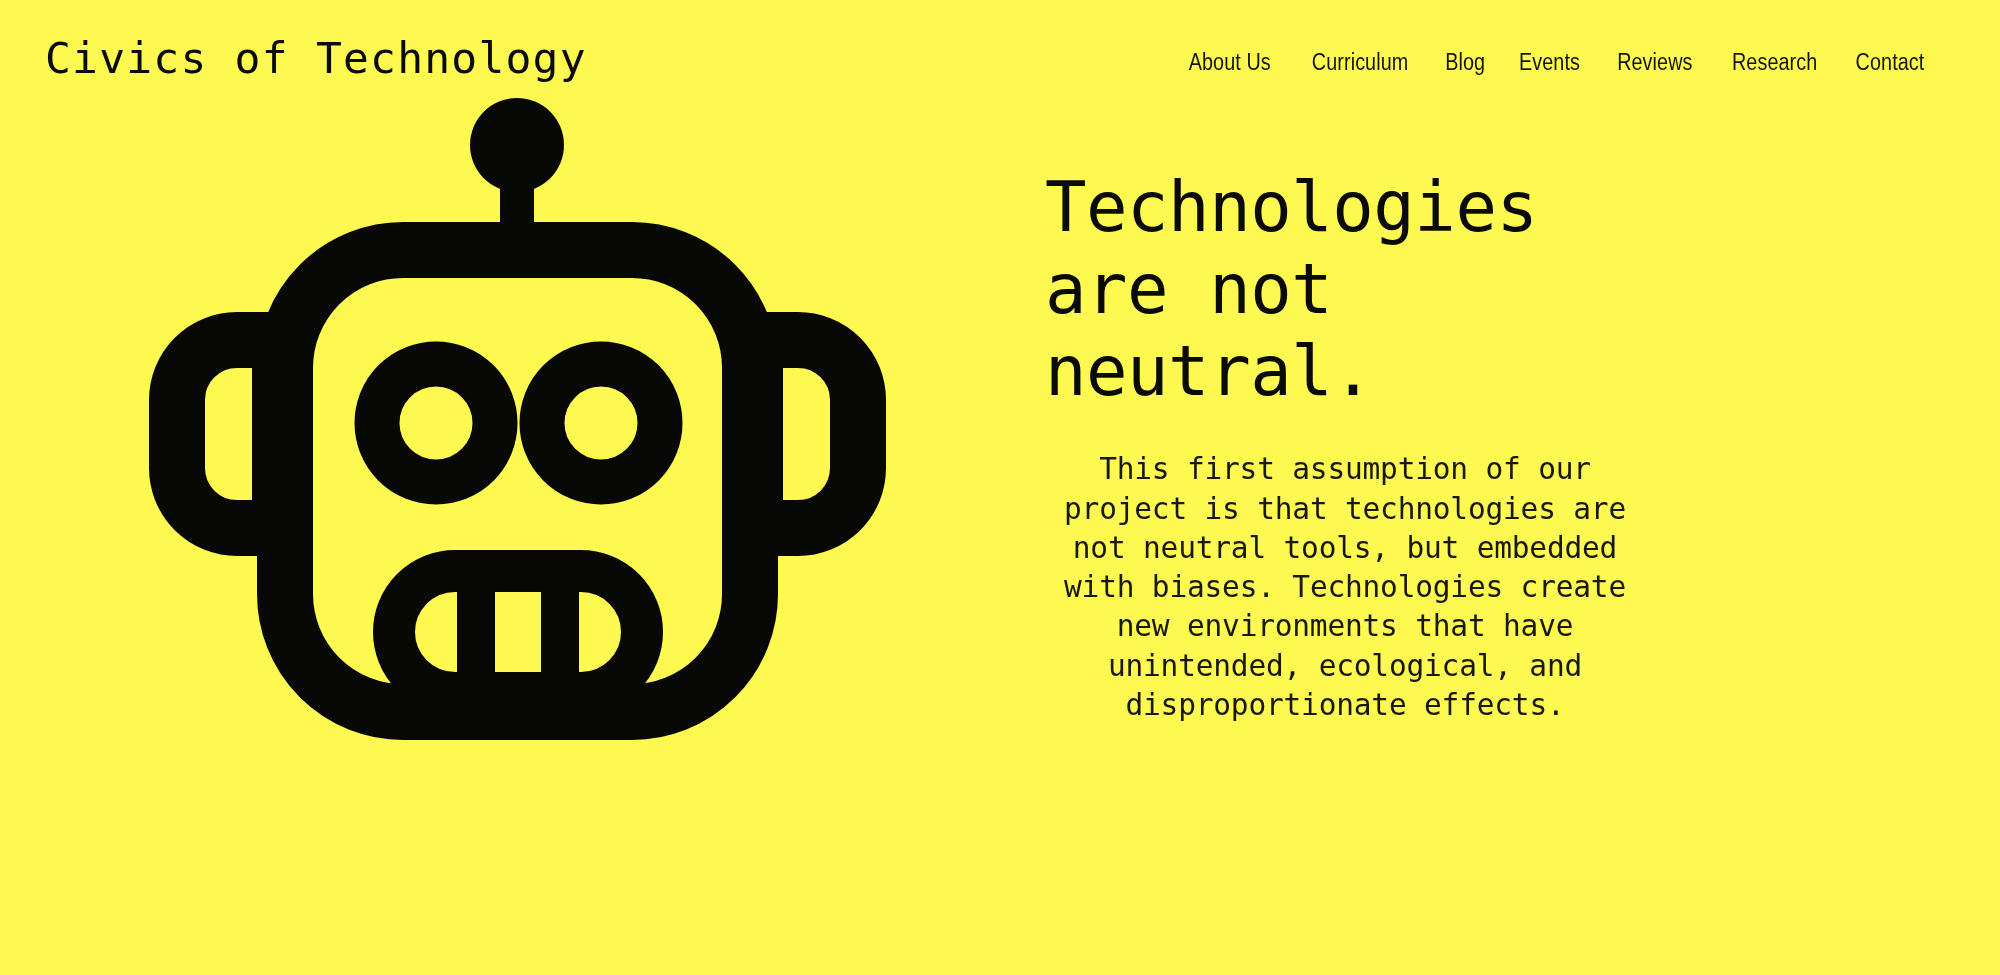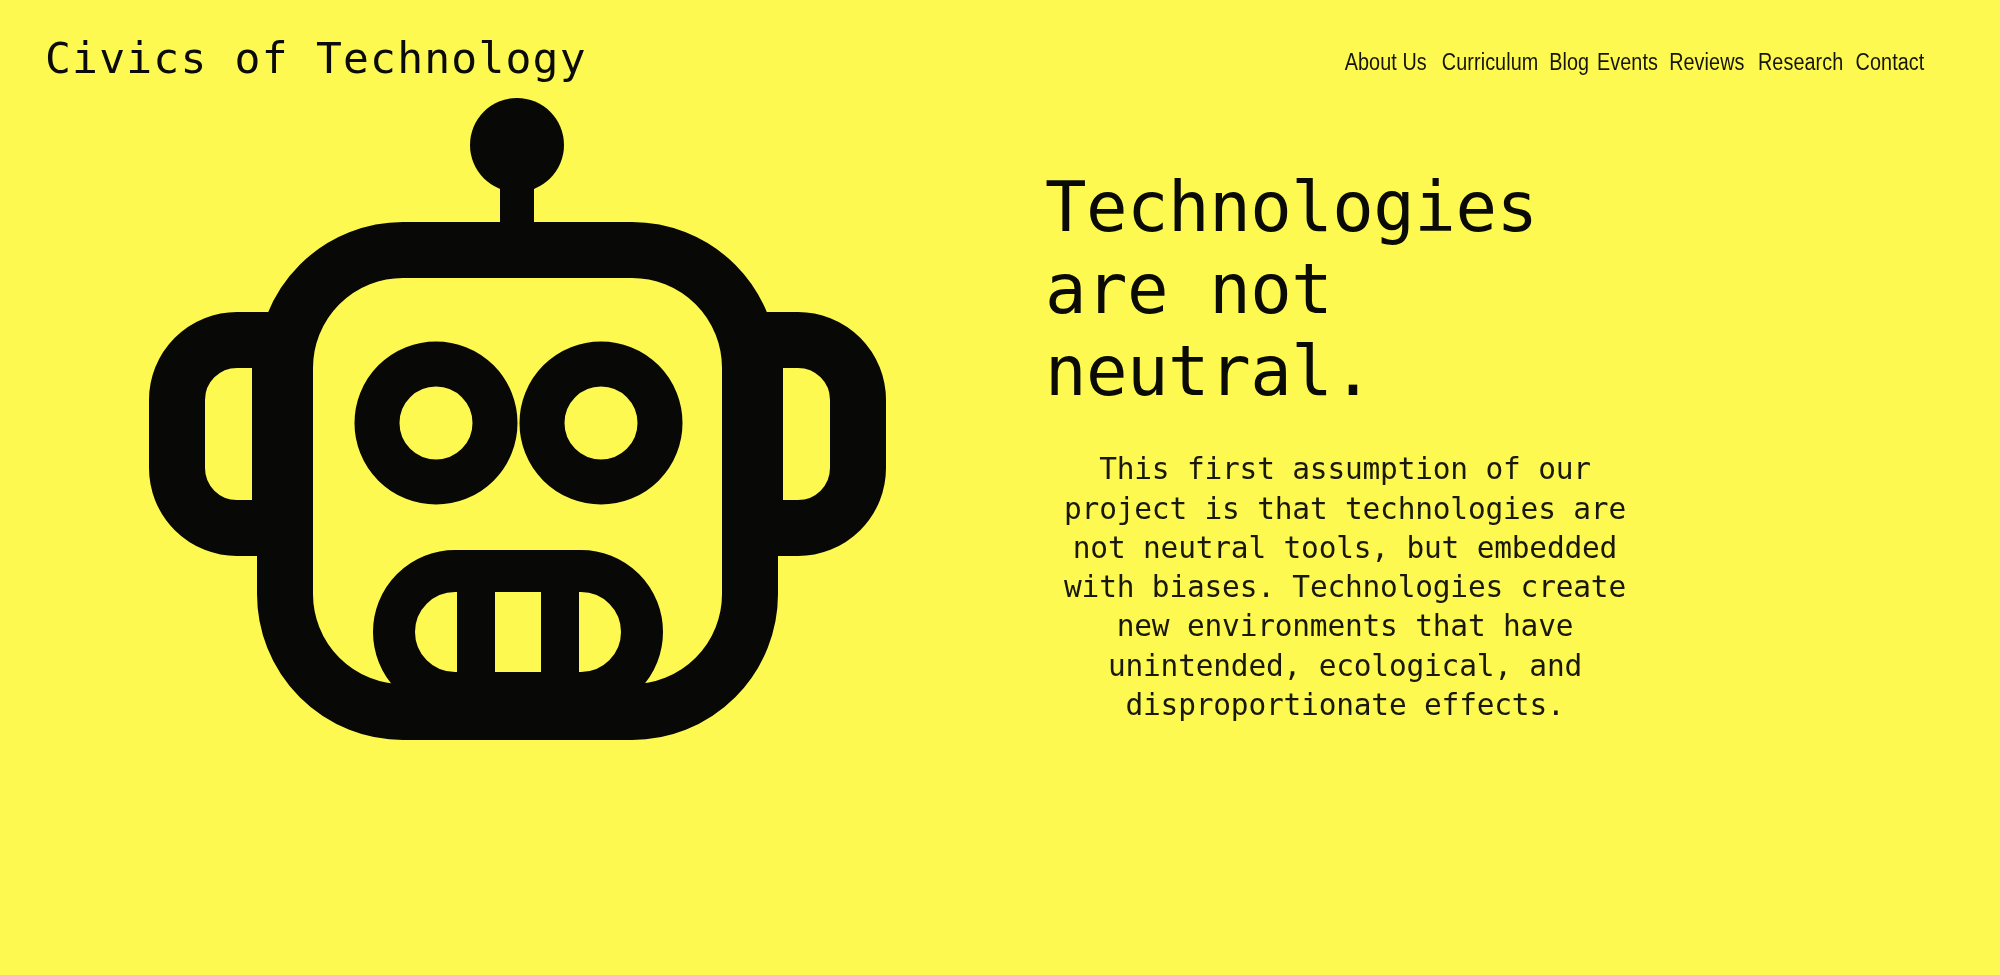--- a/index.html
+++ b/index.html
@@ -32,20 +32,21 @@
     line-height:1.05;
     letter-spacing:1.2px;
     color:#0B0B0B;
     font-weight:400;
     white-space:nowrap;
     cursor:pointer;
   }
   .nav {
     display:flex;
     align-items:center;
+    gap:26px;
     padding-top:15px;
     padding-right:10px;
   }
   .nav-item {
     font-family:"Liberation Sans", sans-serif;
     font-size:23px;
     line-height:1;
     color:#15150B;
     white-space:nowrap;
     cursor:pointer;

